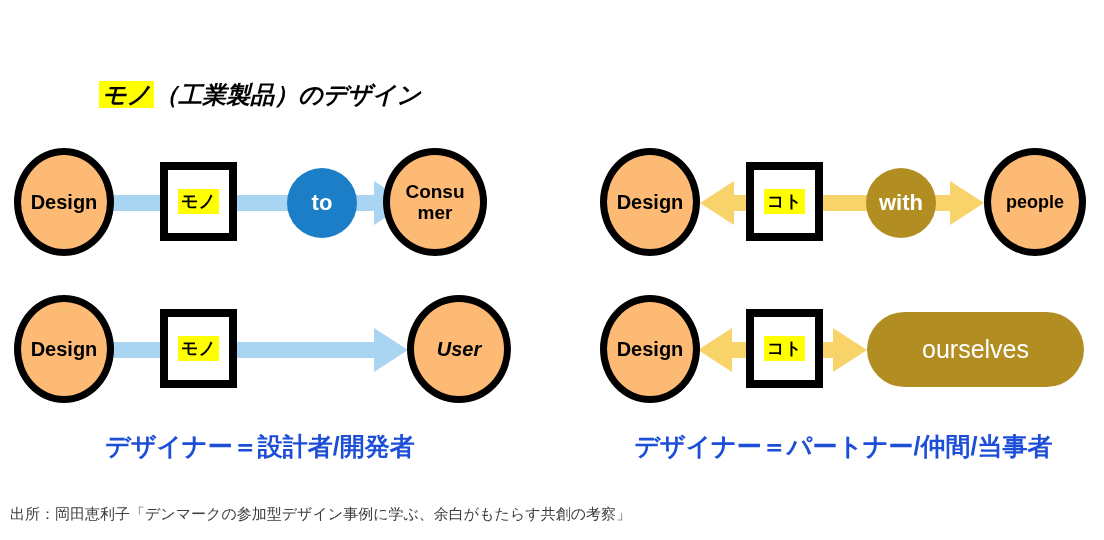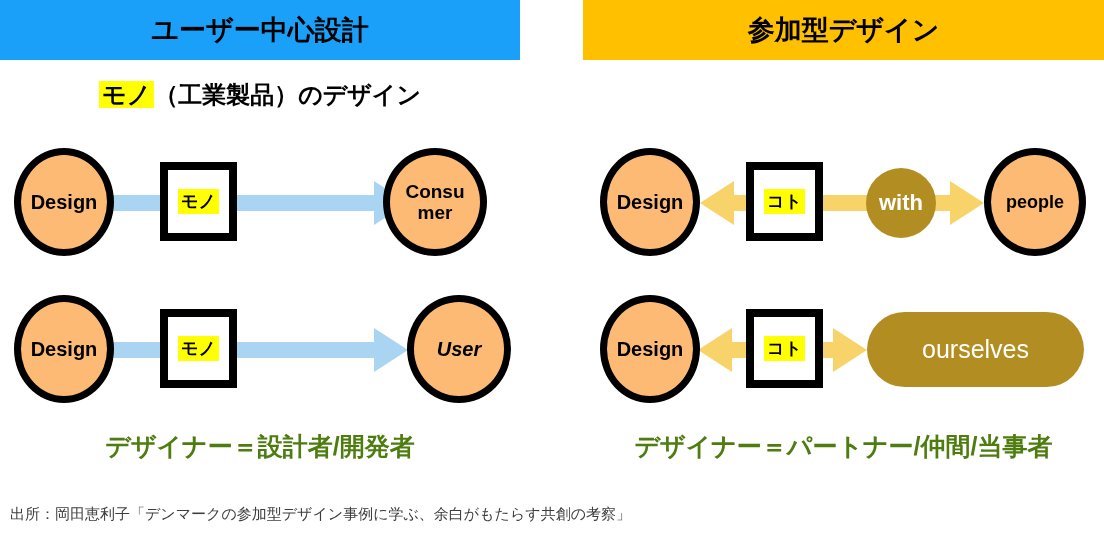--- a/index.html
+++ b/index.html
@@ -18,21 +18,21 @@
     top: 0; height: 60px;
     display: flex; align-items: center; justify-content: center;
     font-size: 27px; font-weight: bold; color: #000;
   }
   .banner-left  { left: 0;   width: 520px; background: #1aa0f8; }
   .banner-right { left: 583px; width: 521px; background: #ffc000; }
 
   
   .subtitle {
     top: 79px; height: 32px; line-height: 32px;
-    text-align: center; font-size: 24px; font-weight: bold; color: #000;
+    text-align: center; font-size: 24px; font-weight: bold; color: #000; font-style: italic;
   }
   .subtitle-left  { left: 0;   width: 520px; }
   .subtitle-right { left: 583px; width: 521px; }
   .hl { background: #ffff00; padding: 0 3px; }
 
   
   .ellipse {
     border: 7px solid #000; border-radius: 50%; background: #fdba74;
     display: flex; align-items: center; justify-content: center;
     text-align: center; font-weight: bold; color: #000;
@@ -63,53 +63,50 @@
   .band-gold { background: #f8d369; }
   .head { width: 0; height: 0; z-index: 2;
           border-top: 22px solid transparent; border-bottom: 22px solid transparent; }
   .head-right-blue { border-left: 34px solid #a9d5f3; }
   .head-right-gold { border-left: 34px solid #f8d369; }
   .head-left-gold  { border-right: 34px solid #f8d369; }
 
   
   .footer-label {
     top: 430px; height: 32px; line-height: 32px;
-    text-align: center; font-size: 25px; font-weight: bold; color: #4d7c0f;
+    text-align: center; font-size: 25px; font-weight: bold; color: #1d4ed8;
   }
   .footer-left  { left: 0;   width: 520px; }
   .footer-right { left: 583px; width: 521px; }
   .source-note { left: 10px; top: 505px; font-size: 15px; color: #3d3d3d; }
 
   .f20 { font-size: 20px; }
   .f19 { font-size: 19px; line-height: 1.12; }
   .f18 { font-size: 18px; }
 </style>
 </head>
 <body>
 
 <div class="stage">
 
-  <div class="abs banner banner-left">
-    <span>ユーザー中心設計</span>
-  </div>
-  <div class="abs banner banner-right">
-    <span>参加型デザイン</span>
-  </div>
 
   <div class="abs subtitle subtitle-left">
     <span class="hl">モノ</span><span>（工業製品）のデザイン</span>
   </div>
 
   <div class="abs band band-blue" style="left:108px; top:195px; width:266px;"></div>
   <div class="abs head head-right-blue" style="left:374px; top:181px;"></div>
   <div class="abs ellipse f20" style="left:14px; top:148px; width:100px; height:108px;">
     <span>Design</span>
   </div>
   <div class="abs sq" style="left:160px; top:162px; width:77px; height:79px;">
     <span class="hl">モノ</span>
+  </div>
+  <div class="abs connector-circle blue-node" style="left:287px; top:168px;">
+    <span>to</span>
   </div>
   <div class="abs ellipse f19" style="left:383px; top:148px; width:104px; height:108px; padding:0 14px;align-items:center;">
     <span>Consu mer</span>
   </div>
 
   <div class="abs band band-blue" style="left:108px; top:342px; width:266px;"></div>
   <div class="abs head head-right-blue" style="left:374px; top:328px;"></div>
   <div class="abs ellipse f20" style="left:14px; top:295px; width:100px; height:108px;">
     <span>Design</span>
   </div>

